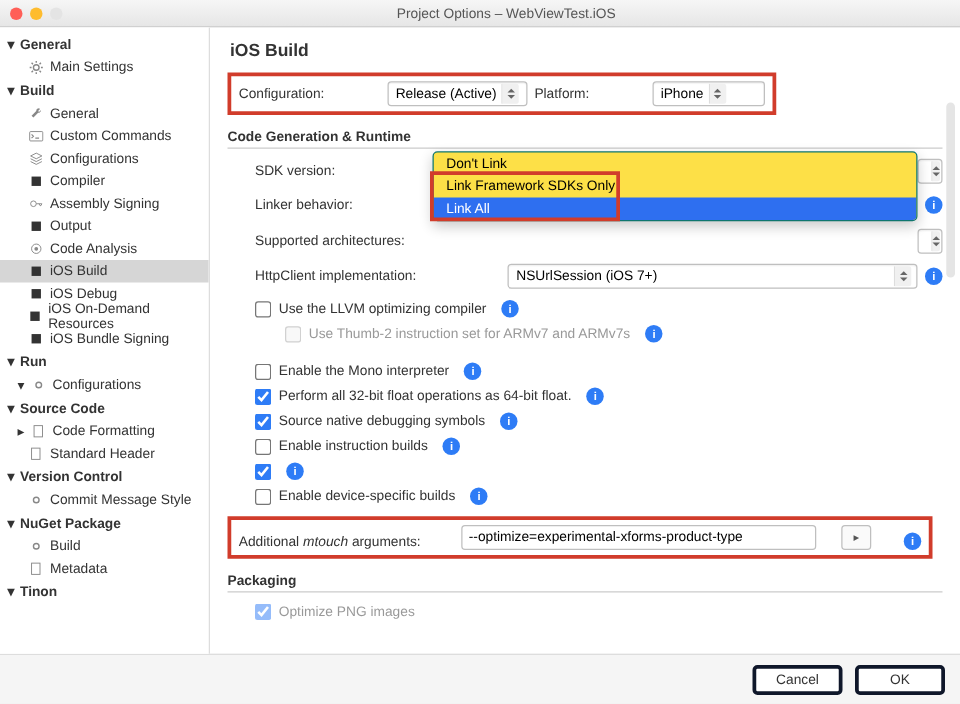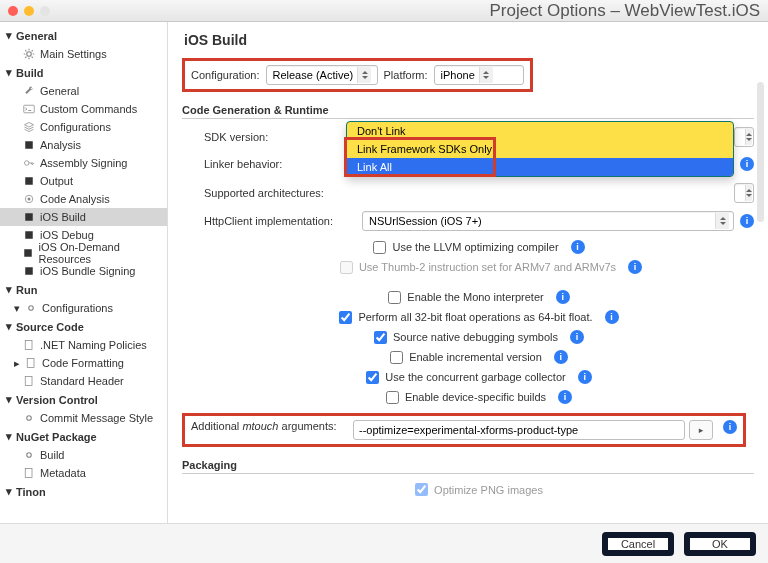--- a/index.html
+++ b/index.html
@@ -3,74 +3,74 @@
 <meta charset="utf-8">
 <style>
   * { box-sizing: border-box; margin: 0; padding: 0; font-family: -apple-system, "Helvetica Neue", Arial, sans-serif; font-size: 11px; }
   body { background: #ececec; width: 768px; height: 563px; overflow: hidden; position: relative; }
 
   
   .titlebar { height: 22px; background: linear-gradient(#f6f6f6,#e6e6e6); border-bottom: 1px solid #c8c8c8; display: flex; align-items: center; padding: 0 8px; }
   .traffic { display:flex; gap:6px; }
   .dot { width:10px; height:10px; border-radius:50%; }
   .dot.r{background:#ff5f57;} .dot.y{background:#febc2e;} .dot.g{background:#e4e4e4;}
-  .titlebar .title { flex:1; text-align:right; color:#555; font-size:17px; }
+  .titlebar .title { flex:1; text-align:center; color:#555; font-size:11px; }
 
   .body { display:flex; height: calc(100% - 22px - 40px); background:#fff; }
 
   
   .sidebar { width: 168px; border-right:1px solid #ddd; overflow-y:auto; background:#fff; padding: 4px 0; }
   .sect { display:flex; align-items:center; padding: 3px 6px; font-weight:bold; color:#333; }
   .sect .arrow { width:10px; display:inline-block; }
   .item { display:flex; align-items:center; padding: 2px 6px 2px 22px; color:#333; cursor:default; height:18px; }
   .item.sel { background:#d6d6d6; }
   .item .ic { width:14px; height:14px; margin-right:4px; display:inline-flex; align-items:center; justify-content:center; }
   .ic svg { width:12px; height:12px; }
   .sub { padding-left: 36px; }
 
   
   .main { flex:1; overflow:auto; padding: 8px 14px 8px 14px; position:relative; }
   .page-title { font-size:14px; font-weight:bold; margin: 2px 0 10px 2px; color:#333;}
 
   .redbox { border:3px solid #d13c2b; padding:4px 6px; display:inline-flex; align-items:center; gap:6px; }
   .lbl { color:#333; }
-  .combo { display:inline-flex; align-items:center; background:#fff; border:1px solid #bfbfbf; border-radius:3px; height:20px; padding: 0 4px 0 6px; box-shadow: 0 1px 1px rgba(0,0,0,0.06) inset; }
+  .combo { display:inline-flex; align-items:center; background:#fff; border:1px solid #bfbfbf; border-radius:3px; height:20px; padding: 0 4px 0 6px; box-shadow: 0 1px 1px rgba(0,0,0,0.06) inset; margin-left: 44px; }
   .combo .arr { width:14px; height:16px; margin-left:4px; background:#f0f0f0; border-left:1px solid #ddd; border-radius:0 2px 2px 0; display:flex; flex-direction:column; align-items:center; justify-content:center; }
   .combo .arr::before{content:"";border:3px solid transparent;border-bottom-color:#666;margin-bottom:1px;}
   .combo .arr::after{content:"";border:3px solid transparent;border-top-color:#666;margin-top:1px;}
 
   .section-h { font-weight:bold; border-bottom:1px solid #ccc; padding-bottom:2px; margin:12px 0 6px 0; color:#333; }
 
   .form-row { display:flex; align-items:center; margin: 4px 0; padding: 2px 0 2px 22px; min-height:22px; position:relative; }
   .form-row .flabel { width: 158px; color:#333; }
   .info { width:14px;height:14px;border-radius:50%;background:#2e7cf6;color:#fff;display:inline-flex;align-items:center;justify-content:center;font-weight:bold;font-size:9px;margin-left:6px; }
   .wide-combo { width: 388px; }
   .small-combo-stub { width:20px; }
-  .cb { display:flex; align-items:center; gap:6px; padding: 3px 0 3px 22px; color:#333;justify-content:center;}
+  .cb { display:flex; align-items:center; gap:6px; padding: 3px 0 3px 22px; color:#333;}
   .cb input { width:13px; height:13px; accent-color:#2e7cf6;}
   .cb.indent { padding-left: 46px; color:#999;}
   .cb.disabled { color:#999; }
 
   
   .popup { position:absolute; background:#fde047; border:1px solid #0f766e; box-shadow:0 4px 10px rgba(0,0,0,0.2); border-radius:4px; overflow:hidden; }
   .popup .opt { padding:3px 10px; height:18px; display:flex; align-items:center; }
   .popup .opt.sel { background:#2e6ff0; color:#fff;text-align:right; }
   .popup-redbox { position:absolute; border:3px solid #d13c2b; pointer-events:none; }
 
   
-  .mtouch { display:flex; align-items:flex-start; gap:4px; }
+  .mtouch { display:flex; align-items:flex-end; gap:20px; }
   .mtouch-lbl { width: 158px; color:#333; white-space:nowrap;}
   .mtouch-lbl i{font-style:italic;}
   .txt { flex:1; border:1px solid #bfbfbf; border-radius:3px; height:20px; padding:0 5px; font-size:11px; background:#fff; }
   .btn-small { width:24px; height:20px; border:1px solid #bfbfbf; border-radius:3px; background:#fafafa; display:flex;align-items:center;justify-content:center;}
   .btn-small::after{content:"▸"; color:#555; font-size:9px;}
 
   
   .footer { height:40px; border-top:1px solid #ddd; display:flex; align-items:center; justify-content:flex-end; padding: 0 12px; gap:10px; background:#f5f5f5;}
-  .pbtn { min-width:72px; height:24px; border:6px solid #0f172a; border-radius:4px; background:#fff; display:flex; align-items:center; justify-content:center; color:#333;}
+  .pbtn { min-width:72px; height:24px; border:3px solid #0f172a; border-radius:4px; background:#fff; display:flex; align-items:center; justify-content:center; color:#333;}
 
   .scroll-hint { position:absolute; right:4px; top:60px; width:7px; height:140px; background:#bfbfbf; border-radius:4px; opacity:0.4;}
 </style>
 </head>
 <body>
 
 <div class="titlebar">
   <div class="traffic">
     <div class="dot r"></div>
     <div class="dot y"></div>
@@ -124,21 +124,21 @@
           </svg>
         </span>
         <span>Configurations</span>
       </div>
     <div class="item">
         <span class="ic">
           <svg viewBox="0 0 16 16">
             <rect x="3" y="3" width="10" height="10" fill="#333"></rect>
           </svg>
         </span>
-        <span>Analysis</span>
+        <span>Compiler</span>
       </div>
     <div class="item">
         <span class="ic">
           <svg viewBox="0 0 16 16">
             <circle cx="5" cy="8" r="3" fill="none" stroke="#888"></circle>
             <path d="M8 8h6l-1 2h-1l-1-2" stroke="#888" fill="none"></path>
           </svg>
         </span>
         <span>Assembly Signing</span>
       </div>
@@ -202,28 +202,20 @@
           <svg viewBox="0 0 16 16">
             <circle cx="8" cy="8" r="3" fill="none" stroke="#888" stroke-width="1.5"></circle>
           </svg>
         </span>
         <span>Configurations</span>
       </div>
 
     <div class="sect">
         <span class="arrow">▾</span>
         <span>Source Code</span>
-      </div>
-    <div class="item">
-        <span class="ic">
-          <svg viewBox="0 0 16 16">
-            <rect x="3" y="2" width="9" height="12" fill="none" stroke="#888"></rect>
-          </svg>
-        </span>
-        <span>.NET Naming Policies</span>
       </div>
     <div class="item" style="padding-left:14px;">
         <span class="arrow" style="width:10px;">▸</span>
         <span class="ic">
           <svg viewBox="0 0 16 16">
             <rect x="3" y="2" width="9" height="12" fill="none" stroke="#888"></rect>
           </svg>
         </span>
         <span>Code Formatting</span>
       </div>
@@ -347,26 +339,25 @@
         <span>Perform all 32-bit float operations as 64-bit float.</span>
         <span class="info">i</span>
       </label>
     <label class="cb">
         <input type="checkbox" checked="" style="">
         <span>Source native debugging symbols</span>
         <span class="info">i</span>
       </label>
     <label class="cb">
         <input type="checkbox" style="">
-        <span>Enable incremental version</span>
+        <span>Enable instruction builds</span>
         <span class="info">i</span>
       </label>
     <label class="cb">
         <input type="checkbox" checked="" style="">
-        <span>Use the concurrent garbage collector</span>
         <span class="info">i</span>
       </label>
     <label class="cb">
         <input type="checkbox" style="">
         <span>Enable device-specific builds</span>
         <span class="info">i</span>
       </label>
 
     <div style="height:6px;"></div>
     <div class="redbox" style="display:flex; width:calc(100% - 8px); padding:4px 6px;">

